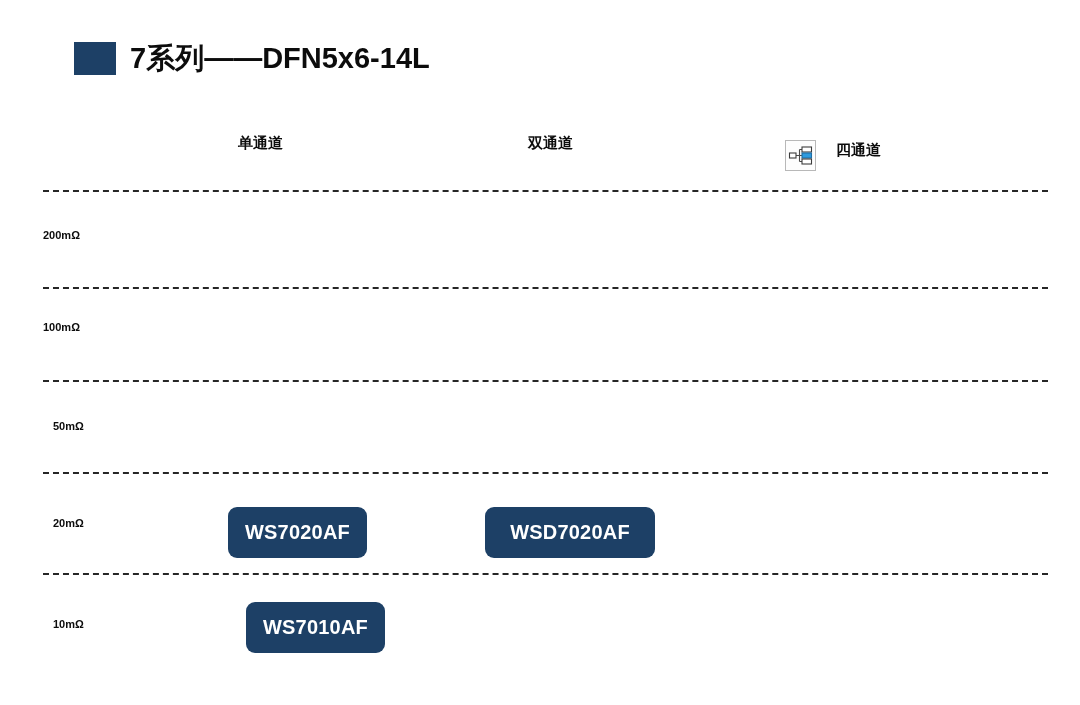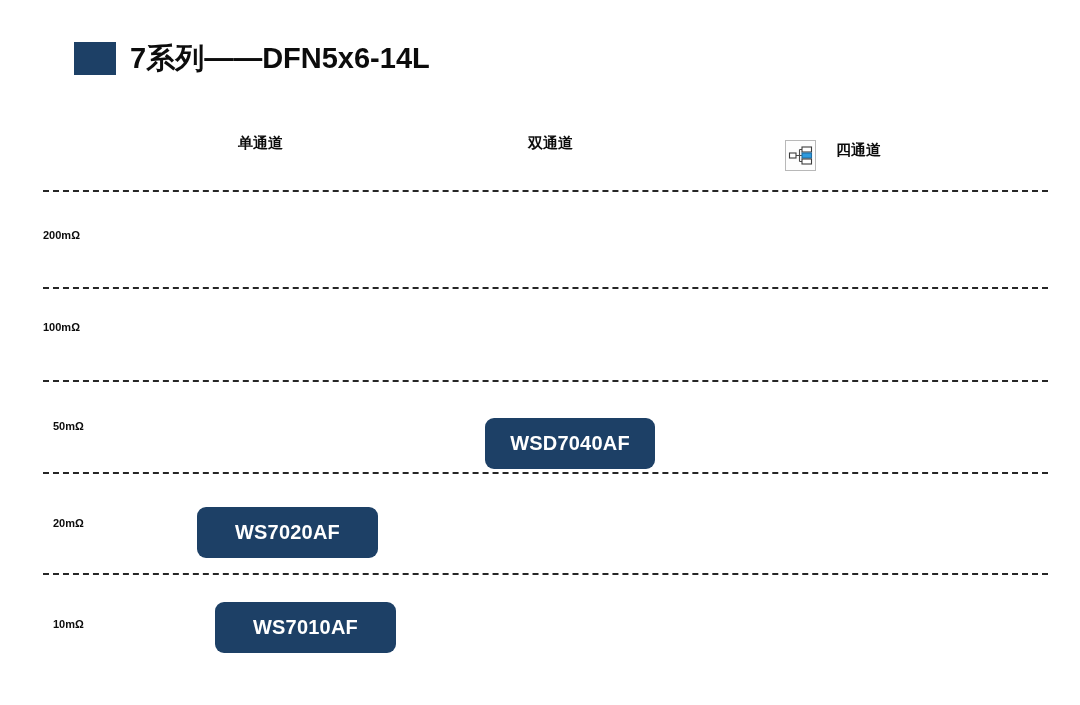--- a/index.html
+++ b/index.html
@@ -107,21 +107,21 @@
     color: #ffffff;
     font-size: 20px;
     font-weight: bold;
     display: flex;
     align-items: center;
     justify-content: center;
     box-sizing: border-box;
     letter-spacing: 0.2px;
     white-space: nowrap;
   }
-  .chip.single { width: 181px; }
+  .chip.single { width: 139px; margin-left: 31px; }
   .chip.dual   { width: 170px; }
 </style>
 </head>
 <body>
 
 <div class="title-row">
   <div class="title-square"></div>
   <div class="title-text">7系列——DFN5x6-14L</div>
 </div>
 
@@ -153,20 +153,20 @@
   <div class="dash-line" style="top:380px"></div>
   <div class="dash-line" style="top:472px"></div>
   <div class="dash-line" style="top:573px"></div>
 
   <div class="row-label" style="left:43px; top:230px">200mΩ</div>
   <div class="row-label" style="left:43px; top:322px">100mΩ</div>
   <div class="row-label" style="left:53px; top:421px">50mΩ</div>
   <div class="row-label" style="left:53px; top:518px">20mΩ</div>
   <div class="row-label" style="left:53px; top:619px">10mΩ</div>
 
-  <div class="chip dual" style="left:485px; top:418px">WSD7040AF</div>
 
   <div class="chip single" style="left:197px; top:507px">WS7020AF</div>
 
+  <div class="chip dual" style="left:485px; top:507px">WSD7020AF</div>
 
   <div class="chip single" style="left:215px; top:602px">WS7010AF</div>
 
 </div>
 
 </body></html>

